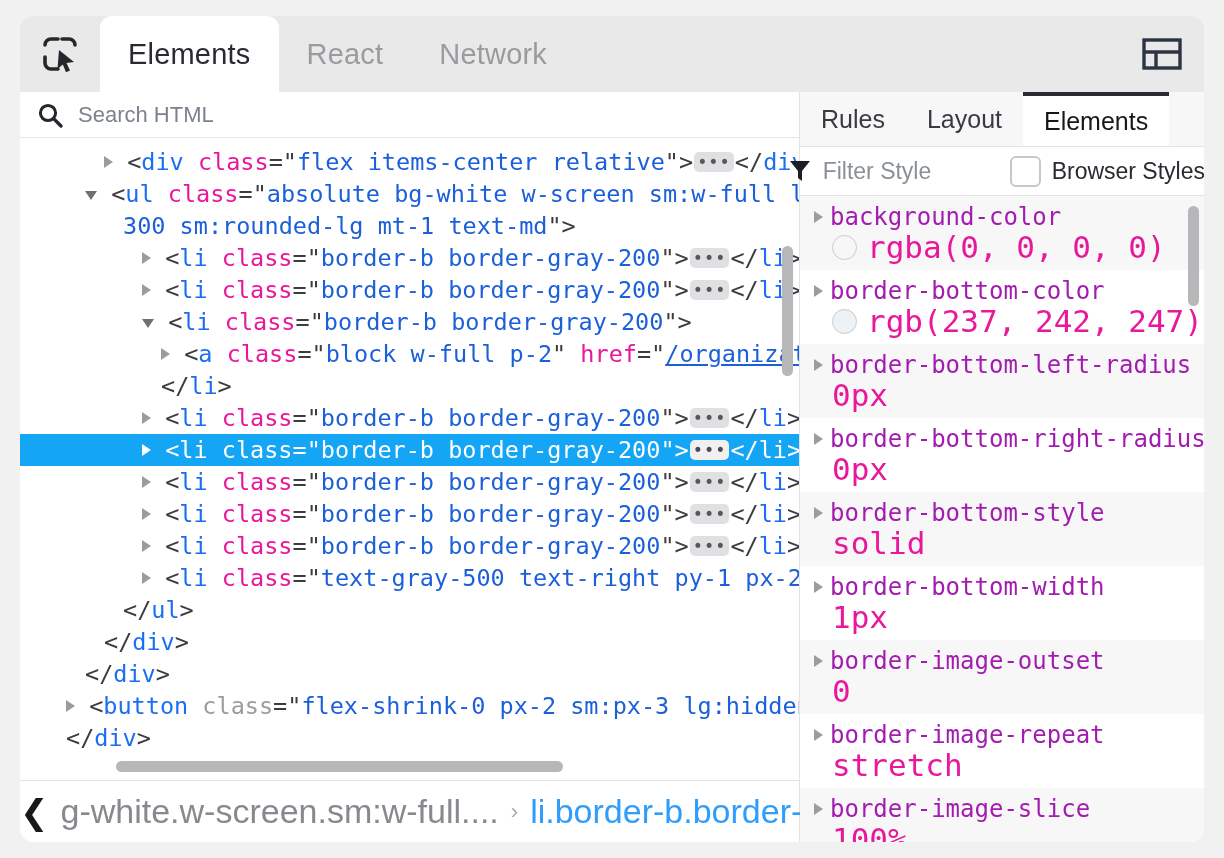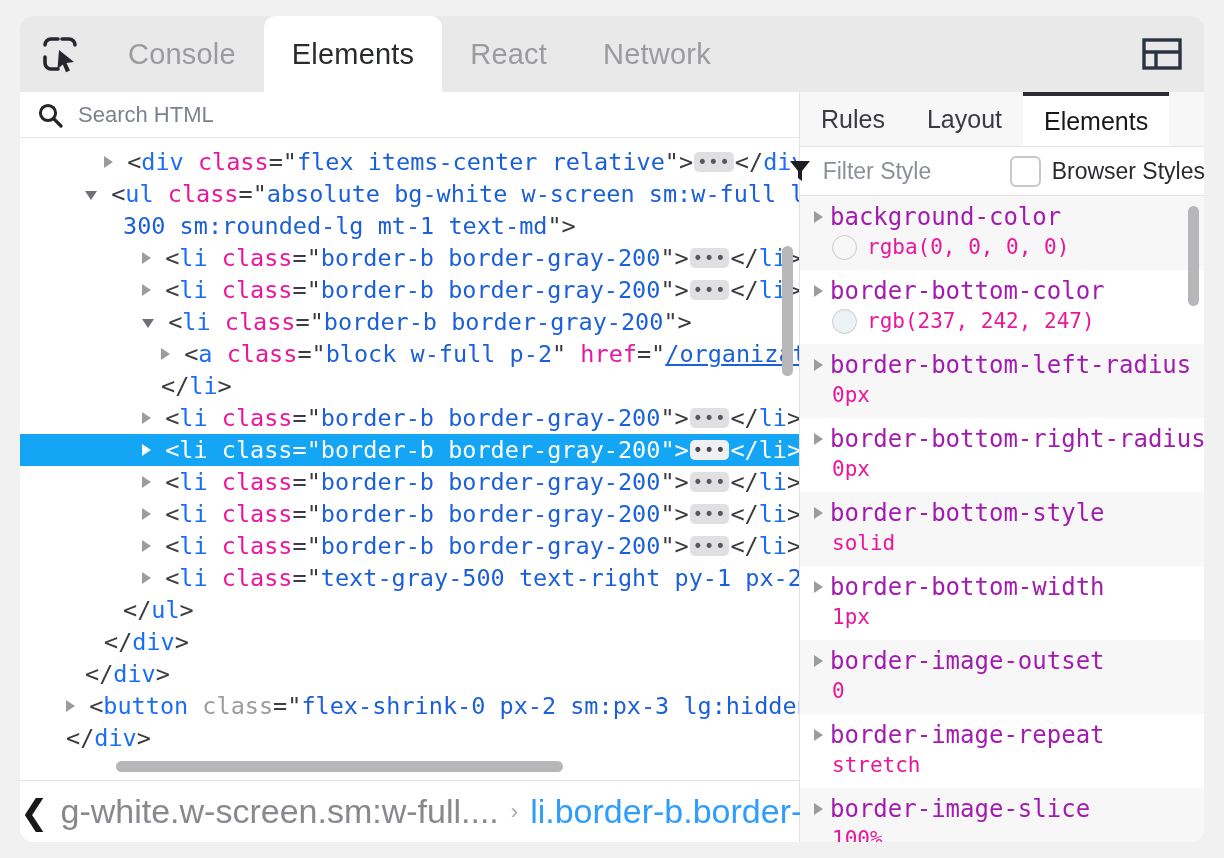--- a/index.html
+++ b/index.html
@@ -299,21 +299,21 @@
   .prop.alt { background: #f7f7f8; }
   .prop-name {
     color: #a21caf;
     font-size: 24px;
     line-height: 30px;
     white-space: nowrap;
     cursor: pointer;
   }
   .prop-value {
     color: #e8179b;
-    font-size: 21px;
+    font-size: 31px;
     line-height: 31px;
     padding-left: 18px;
     white-space: nowrap;
     display: flex;
     align-items: center;
   }
   .ptri {
     display: inline-block;
     width: 0; height: 0;
     border-left: 9px solid #9b9ba0;
@@ -346,23 +346,20 @@
 <div id="app">
 
   <div class="tabbar">
     <div class="inspect-btn">
       <svg width="38" height="38" viewBox="0 0 38 38">
         <path d="M4 10 a6 6 0 0 1 6 -6 h7 M34 10 a6 6 0 0 0 -6 -6 h-7 M4 22 v6 a6 6 0 0 0 6 6 h7" fill="none" stroke="#26272d" stroke-width="3.6" stroke-linecap="round"></path>
         <path d="M18 15 L33 27 L25.5 28 L29 35.5 L25 37.2 L21.8 29.6 L16.5 34 Z" fill="#26272d"></path>
       </svg>
     </div>
 
-    <div class="tab">
-      <span>Console</span>
-    </div>
     <div class="tab active">
       <span>Elements</span>
     </div>
     <div class="tab">
       <span>React</span>
     </div>
     <div class="tab">
       <span>Network</span>
     </div>
 

